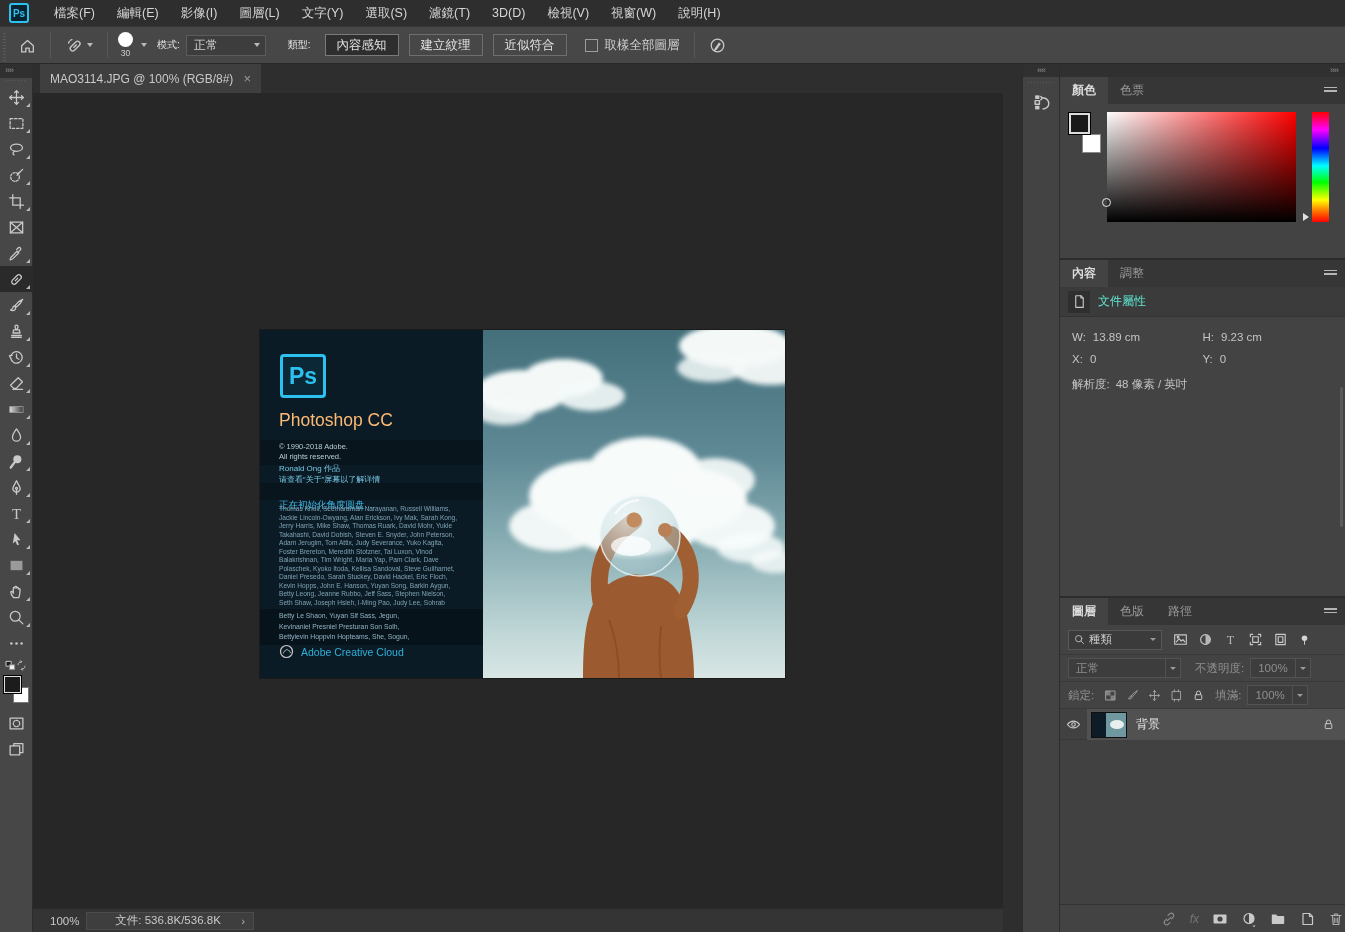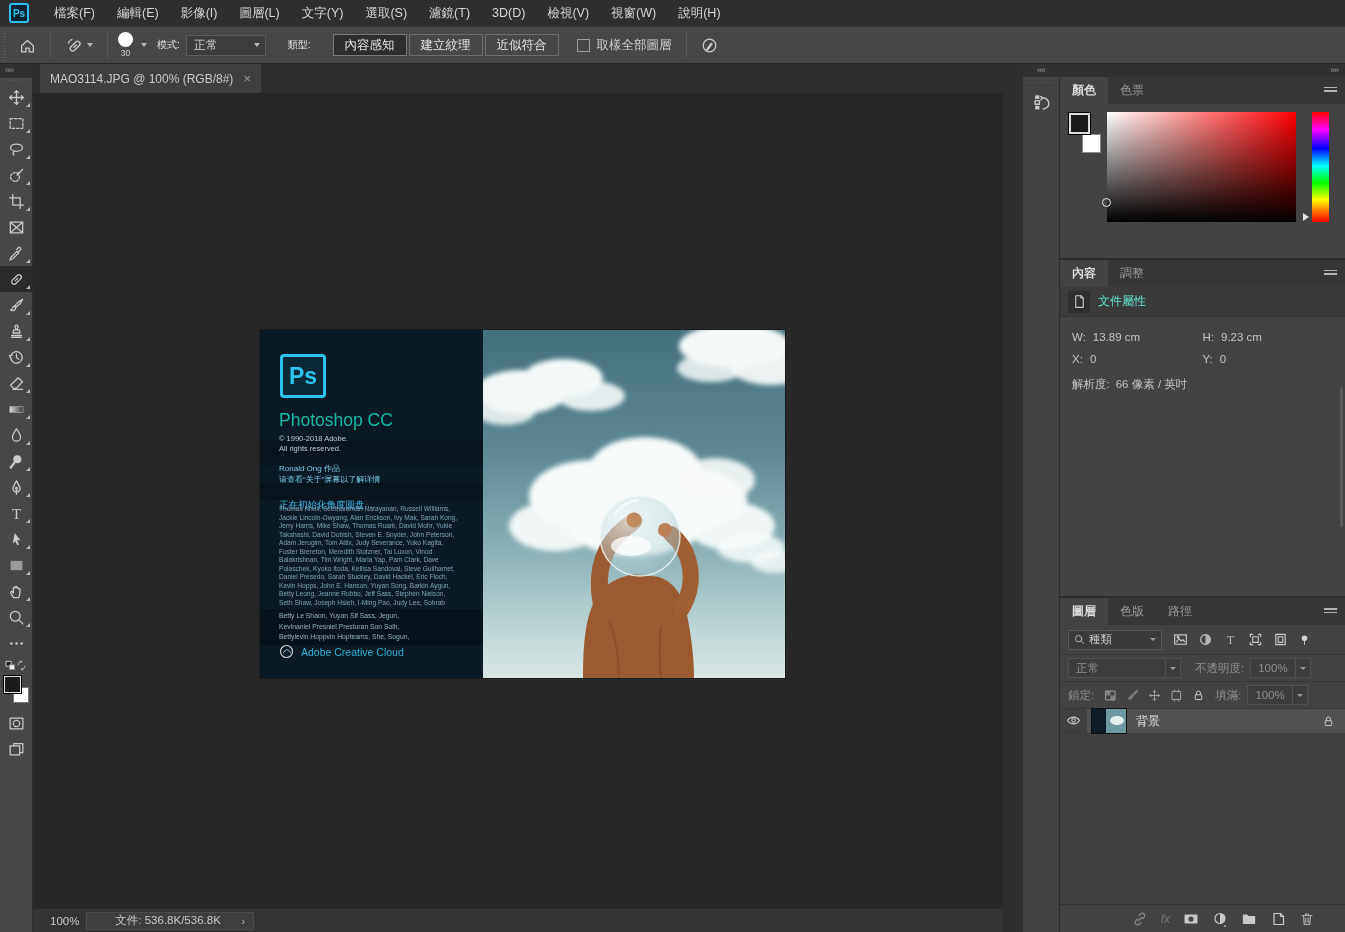--- a/index.html
+++ b/index.html
@@ -23,21 +23,21 @@
   .grip { width:7px; align-self:stretch; background:repeating-linear-gradient(to bottom,#5a5a5a 0 1px,transparent 1px 3px); background-size:3px 100%; background-repeat:no-repeat; background-position:3px 6px; margin-right:4px; }
   .obtn { display:flex; align-items:center; justify-content:center; height:30px; padding:0 8px; }
   .osep { width:1px; height:26px; background:#585858; margin:0 6px; }
   .chevdn { width:0; height:0; border-left:3.5px solid transparent; border-right:3.5px solid transparent; border-top:4px solid #b9b9b9; margin-left:4px; }
   .brushprev { display:flex; flex-direction:column; align-items:center; justify-content:center; padding:0 4px; }
   .brushcircle { width:15px; height:15px; background:#fff; border-radius:50%; }
   .brushsize { font-size:8.5px; color:#cfcfcf; margin-top:1px; }
   .olabel { font-size:10px; color:#e5e5e5; margin:0 6px 0 10px; }
   .oselect { display:flex; align-items:center; height:21px; width:80px; background:#3d3d3d; border:1px solid #5c5c5c; }
   .oselect .vtxt { flex:1; padding:0 7px; font-size:12px; color:#d0d0d0; }
-  .typebtns { display:flex; gap:2px; margin-left:16px; }
+  .typebtns { display:flex; gap:10px; margin-left:8px; }
   .typebtn { height:22px; padding:0 11px; display:flex; align-items:center; font-size:12.5px; color:#e2e2e2; background:#474747; border:1px solid #6e6e6e; cursor:default; }
   .typebtn.active { background:#2e2e2e; border-color:#7a7a7a; }
   .ocheck { width:13px; height:13px; border:1px solid #9c9c9c; background:transparent; margin-left:18px; margin-right:7px; }
 
   
   .toolcol { position:absolute; left:0; top:64px; width:33px; height:868px; background:#474747; border-right:1px solid #2d2d2d; }
   .toolhead { height:14px; background:#303030; color:#8f8f8f; font-size:9px; padding-left:5px; line-height:13px; letter-spacing:-1px; }
   .toolgrip { height:6px; background:repeating-linear-gradient(to right,#5a5a5a 0 1px,transparent 1px 3px); background-size:60% 1px; background-repeat:no-repeat; background-position:6px 2px; }
   .tool { position:relative; width:33px; height:26px; display:flex; align-items:center; justify-content:center; }
   .tool.selected { background:#2a2a2a; }
@@ -56,22 +56,22 @@
   .statuszoom { margin-left:17px; width:36px; }
   .filebox { display:flex; align-items:center; height:18px; width:168px; background:#3e3e3e; border:1px solid #4c4c4c; padding:0 8px; }
   .filebox .ftxt { flex:1; text-align:center; }
   .filebox .fexp { color:#b5b5b5; }
 
   
   .splash { position:absolute; left:227px; top:237px; width:525px; height:348px; box-shadow:0 0 0 1px #1b1b1b; }
   .splash-left { position:absolute; left:0; top:0; width:223px; height:348px; background:#0b1b26; overflow:hidden; }
   .band { position:absolute; left:0; width:223px; background:rgba(0,0,0,.22); }
   .sp-logo { position:absolute; left:20px; top:24px; width:46px; height:44px; border:3px solid #2cc1ee; border-radius:4px; background:#0a2836; color:#2cc1ee; font-size:23px; font-weight:bold; display:flex; align-items:center; justify-content:center; }
-  .sp-title { position:absolute; left:19px; top:80px; font-size:17.5px; color:#14b8a6; }
-  .sp-copy { position:absolute; left:19px; top:104px; font-size:7.5px; line-height:9.5px; color:#b9cdd6; }
+  .sp-title { position:absolute; left:19px; top:80px; font-size:17.5px; color:#fdba74; }
+  .sp-copy { position:absolute; left:19px; top:112px; font-size:7.5px; line-height:9.5px; color:#b9cdd6; }
   .sp-author { position:absolute; left:19px; top:134px; font-size:8px; line-height:10.5px; color:#79c7e2; }
   .sp-status { position:absolute; left:19px; top:157px; font-size:9.5px; color:#41b9e4;margin-top:12px; }
   .sp-credits { position:absolute; left:19px; top:175px; width:192px; font-size:6.6px; line-height:8.55px; color:#7fa2b2; }
   .sp-overlap { position:absolute; left:19px; top:281px; width:192px; font-size:6.8px; line-height:10.5px; color:#9fc3d2; opacity:.9; }
   .sp-ccrow { position:absolute; left:19px; top:314px; display:flex; align-items:center; gap:7px; }
   .sp-cctext { font-size:10.5px; color:#2fb0da; }
   .splash-photo { position:absolute; left:223px; top:0; width:302px; height:348px; }
 
   
   .winstrip { position:absolute; left:1003px; top:64px; width:19px; height:868px; background:#2e2e2e; }
@@ -119,27 +119,27 @@
   .kindbox { display:flex; align-items:center; height:20px; width:94px; background:#3b3b3b; border:1px solid #585858; padding:0 5px; gap:4px; }
   .kindbox .vtxt { flex:1; font-size:11.5px; color:#cdcdcd; }
   .kchev { width:0; height:0; border-left:3px solid transparent; border-right:3px solid transparent; border-top:3.5px solid #9a9a9a; }
   .ficons { display:flex; gap:10px; align-items:center; margin-left:2px; }
   .lblend, .llock { height:27px; display:flex; align-items:center; padding:0 8px; gap:6px; border-bottom:1px solid #393939; font-size:11.5px; color:#8f8f8f; }
   .dimsel { display:flex; align-items:center; height:20px; background:#3d3d3d; border:1px solid #525252; }
   .dimsel .vtxt { padding:0 7px; font-size:11.5px; color:#8f8f8f; }
   .dimsel .vchev { width:15px; align-self:stretch; border-left:1px solid #525252; display:flex; align-items:center; justify-content:center; }
   .lockicons { display:flex; gap:9px; align-items:center; margin:0 4px; }
   .llist { flex:1; background:#414141; }
-  .lrow { display:flex; height:24px; align-items:flex-start; }
+  .lrow { display:flex; height:31px; align-items:flex-start; }
   .leye { width:27px; display:flex; align-items:center; justify-content:center; align-self:stretch; border-bottom:1px solid #393939; }
   .lsel { flex:1; align-self:stretch; background:#515151; display:flex; align-items:center; gap:9px; padding:0 10px 0 4px; }
   .lthumb { width:36px; height:26px; border:1px solid #101010; background:linear-gradient(to right,#0d1c26 0 40%, #6f98a0 40% 100%); position:relative; }
   .lthumb::after { content:""; position:absolute; left:18px; top:7px; width:14px; height:9px; background:#e8f0ef; border-radius:50%; }
   .lname { flex:1; font-size:12px; color:#e0e0e0; }
-  .lfoot { height:28px; background:#434343; border-top:1px solid #333; display:flex; align-items:center; justify-content:flex-end; gap:13px; padding-right:30px; }
+  .lfoot { height:28px; background:#434343; border-top:1px solid #333; display:flex; align-items:center; justify-content:flex-end; gap:13px; padding-right:1px; }
   .dim { opacity:.55; }
   .fxtxt { font-size:12px; font-style:italic; color:#9c9c9c; }
 </style>
 </head>
 <body>
 
 <div class="menubar">
   <div class="pslogo">Ps</div>
   <div id="menu-items" style="display:flex;">
       <div class="menu-item">檔案(F)</div>
@@ -552,21 +552,21 @@
               <span>X:</span>
               <span>0</span>
             </div>
           <div class="pcell">
               <span>Y:</span>
               <span>0</span>
             </div>
         </div>
         <div class="presrow">
           <span>解析度:</span>
-          <span>66 像素 / 英吋</span>
+          <span>48 像素 / 英吋</span>
         </div>
       </div>
       <div class="pscroll"></div>
     </div>
   </div>
   <div class="pgap"></div>
 
   <div class="panel layers">
     <div class="ptabs" id="layers-tabs">
         <div class="ptab active">圖層</div>

